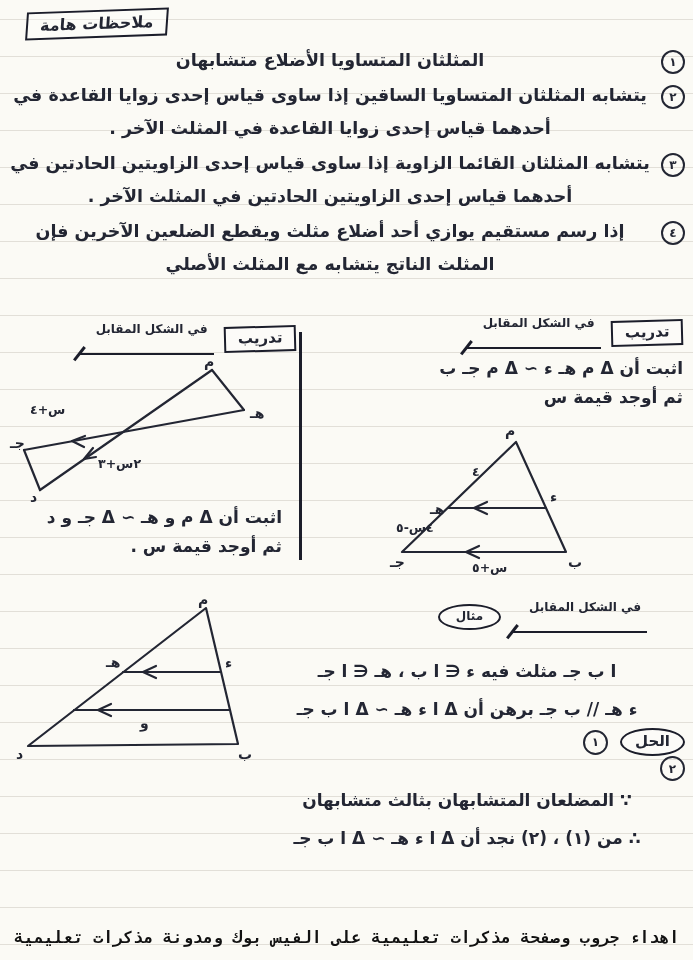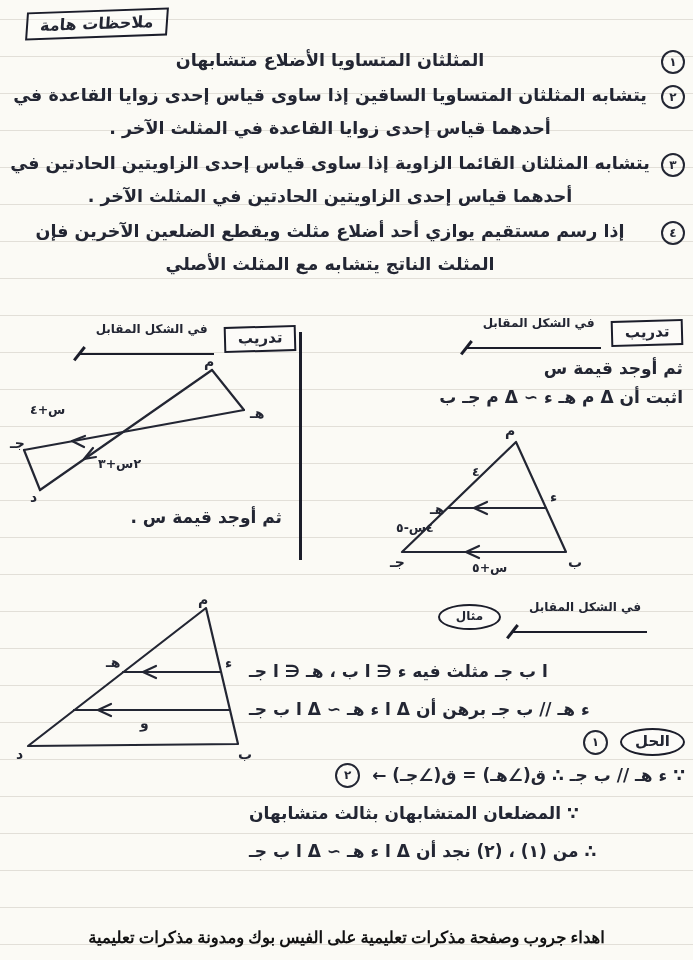--- a/index.html
+++ b/index.html
@@ -64,21 +64,21 @@
     position:absolute;right:46px;top:600px;
     display:flex;align-items:center;gap:12px;direction:rtl;
   }
   .oval-badge{
     border:2.5px solid #1b1d2a;border-radius:50%;
     padding:3px 16px 5px 16px;font-weight:bold;font-size:12px;
     display:inline-block;background:rgba(255,255,255,0.3);
   }
   .proof{
     position:absolute;right:8px;top:652px;width:436px;
-    direction:rtl;text-align:left;
+    direction:rtl;text-align:center;
     font-size:17px;font-weight:bold;line-height:38px;
   }
   .proof-row{display:flex;align-items:center;gap:12px;direction:rtl;}
   .proof .oval-badge{font-size:15px;padding:2px 13px 4px 13px;line-height:normal;flex:0 0 auto;}
   .circ{
     flex:0 0 auto;width:21px;height:21px;border:2px solid #232633;border-radius:50%;
     display:flex;align-items:center;justify-content:center;
     font-size:12px;font-weight:bold;line-height:normal;
   }
   
@@ -86,21 +86,21 @@
   .svg-right{left:394px;top:422px;}
   .svg-left{left:12px;top:358px;}
   .svg-ex{left:14px;top:594px;}
   svg text{font-family:"DejaVu Sans",sans-serif;font-weight:bold;fill:#232633;font-size:14px;}
   svg .expr{font-size:12.5px;}
   svg path, svg line, svg polyline{stroke:#232633;stroke-width:2.2;fill:none;stroke-linecap:round;stroke-linejoin:round;}
   
   .footer{
     position:absolute;bottom:12px;left:0;right:0;text-align:center;
     font-size:16.5px;font-weight:bold;color:#111;
-    font-family:Liberation Serif, serif;
+    font-family:Liberation Mono, monospace;
   }
 </style>
 </head>
 <body>
 
 <div class="page">
 
   <div class="title-box hw">
     <span>ملاحظات هامة</span>
   </div>
@@ -124,22 +124,22 @@
     </div>
   </div>
 
   <div class="vdivider"></div>
 
   <div class="drill-right hw">
     <div class="badge-row">
       <span class="box-badge">تدريب</span>
       <span class="hdr">في الشكل المقابل</span>
     </div>
+    <div class="drill-line">اثبت أن Δ م هـ ء ∼ Δ م جـ ب</div>
     <div class="drill-line">ثم أوجد قيمة س</div>
-    <div class="drill-line">اثبت أن Δ م هـ ء ∼ Δ م جـ ب</div>
   </div>
 
   <svg class="svg-right" width="185" height="152" viewBox="0 0 185 152">
     <path d="M122,20 L8,130 L172,130 Z"></path>
     <line x1="54" y1="86" x2="152" y2="86"></line>
     <polyline points="93,80 80,86 93,92"></polyline>
     <polyline points="85,124 72,130 85,136"></polyline>
     <text x="111" y="14">م</text>
     <text x="78" y="54" class="expr">٤</text>
     <text x="2" y="110" class="expr">٤س-٥</text>
@@ -149,20 +149,21 @@
     <text x="174" y="145">ب</text>
     <text x="78" y="150" class="expr">س+٥</text>
   </svg>
 
   <div class="drill-left hw">
     <div class="badge-row">
       <span class="box-badge">تدريب</span>
       <span class="hdr">في الشكل المقابل</span>
     </div>
     <div class="after-fig">
+      <div class="drill-line">اثبت أن Δ م و هـ ∼ Δ جـ و د</div>
       <div class="drill-line">ثم أوجد قيمة س .</div>
     </div>
   </div>
 
   <svg class="svg-left" width="270" height="145" viewBox="0 0 270 145">
     <line x1="200" y1="12" x2="28" y2="132"></line>
     <line x1="232" y1="52" x2="12" y2="92"></line>
     <line x1="200" y1="12" x2="232" y2="52"></line>
     <line x1="12" y1="92" x2="28" y2="132"></line>
     <polyline points="73,78 60,83 72,89"></polyline>
@@ -195,21 +196,20 @@
   </svg>
 
   <div class="proof hw">
     <div>ا ب جـ مثلث فيه ء ∈ ا ب ، هـ ∈ ا جـ</div>
     <div>ء هـ // ب جـ برهن أن Δ ا ء هـ ∼ Δ ا ب جـ</div>
     <div class="proof-row">
       <span class="oval-badge">الحل</span>
       <span class="circ">١</span>
     </div>
     <div class="proof-row">
-      <span>∵ ء هـ // ب جـ ∴ ق(∠هـ) = ق(∠جـ) ←</span>
       <span class="circ">٢</span>
     </div>
     <div>∵ المضلعان المتشابهان بثالث متشابهان</div>
     <div>∴ من (١) ، (٢) نجد أن Δ ا ء هـ ∼ Δ ا ب جـ</div>
   </div>
 
   <div class="footer">اهداء جروب وصفحة مذكرات تعليمية على الفيس بوك ومدونة مذكرات تعليمية</div>
 
 </div>
 

